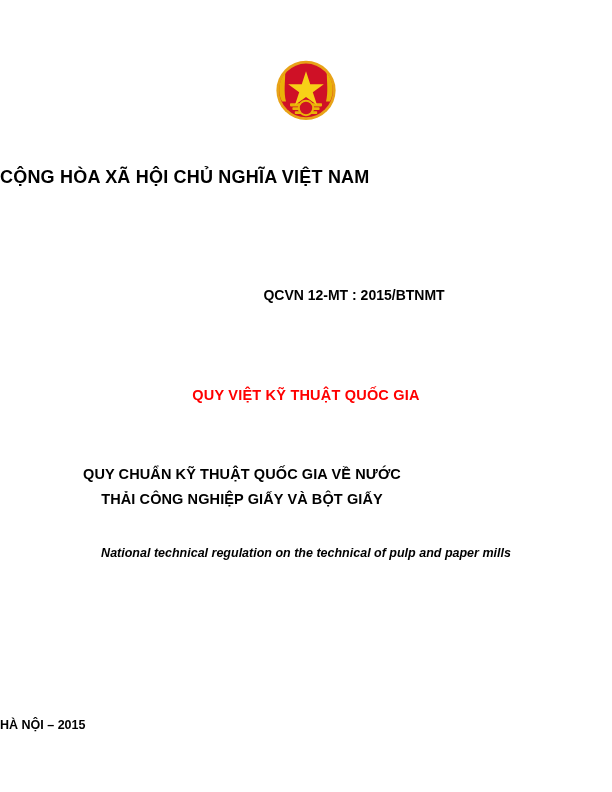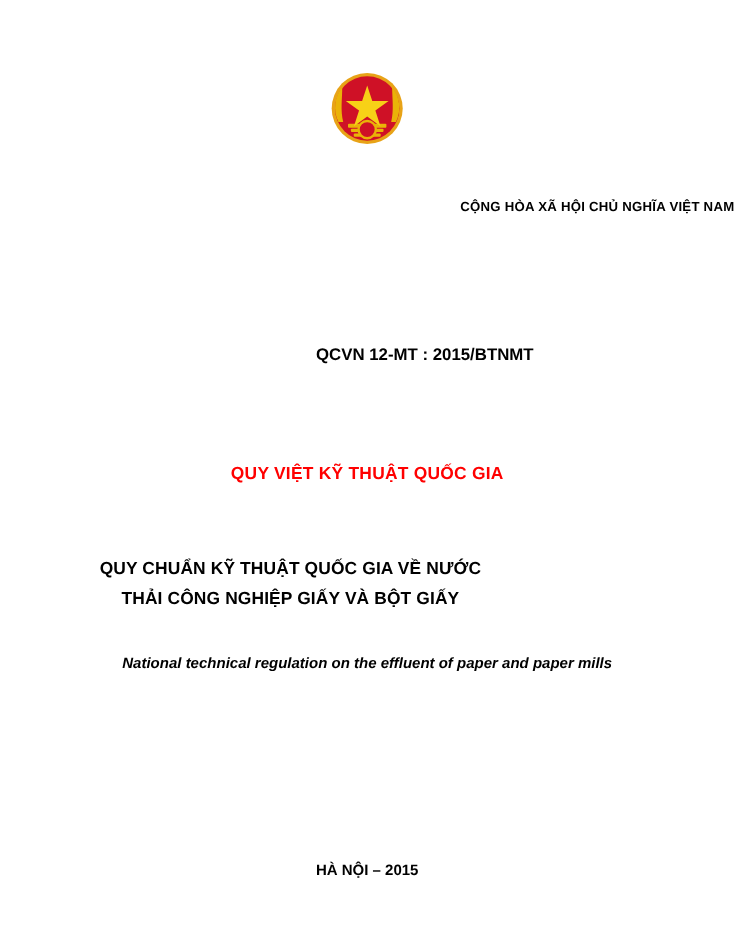--- a/index.html
+++ b/index.html
@@ -35,22 +35,22 @@
     height: 80px;
     display: block;
   }
 
   
   .country-line {
     position: absolute;
     top: 167px;
     left: 0;
     width: 612px;
-    text-align: right;
-    font-size: 11px;
+    text-align: left;
+    font-size: 18px;
     font-weight: bold;
     letter-spacing: 0.2px;
   }
   .code-line {
     position: absolute;
     top: 287px;
     left: 0;
     width: 612px;
     text-align: center;
     font-size: 14px;
@@ -92,21 +92,20 @@
     font-style: italic;
     line-height: 21px;
     padding: 0 100px;
     box-sizing: border-box;
   }
   .footer-line {
     position: absolute;
     top: 718px;
     left: 0;
     width: 612px;
-    text-align: center;
     font-size: 12.5px;
     font-weight: bold;
   }
 </style>
 </head>
 <body>
 
 <div class="page">
 
   <div class="emblem-wrap">
@@ -134,17 +133,17 @@
   </div>
 
   <div class="country-line">CỘNG HÒA XÃ HỘI CHỦ NGHĨA VIỆT NAM</div>
 
   <div class="code-line">QCVN 12-MT : 2015/BTNMT</div>
 
   <div class="red-title">QUY VIỆT KỸ THUẬT QUỐC GIA</div>
 
   <div class="main-title">QUY CHUẨN KỸ THUẬT QUỐC GIA VỀ NƯỚC THẢI CÔNG NGHIỆP GIẤY VÀ BỘT GIẤY</div>
 
-  <div class="en-title">National technical regulation on the effluent of paper and paper mills</div>
+  <div class="en-title">National technical regulation on the technical of pulp and paper mills</div>
 
   <div class="footer-line">HÀ NỘI – 2015</div>
 
 </div>
 
 </body></html>

